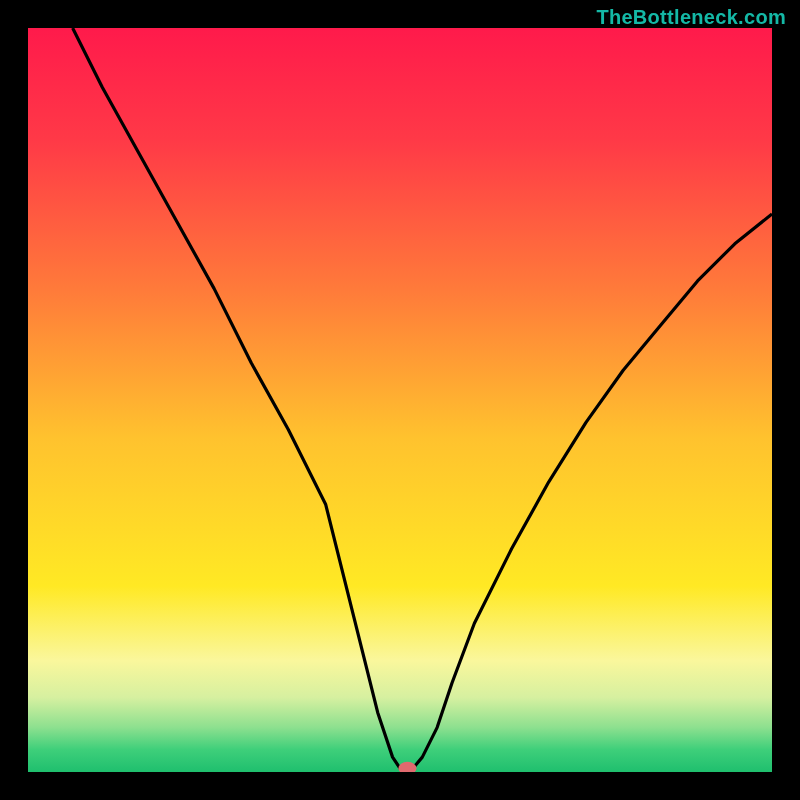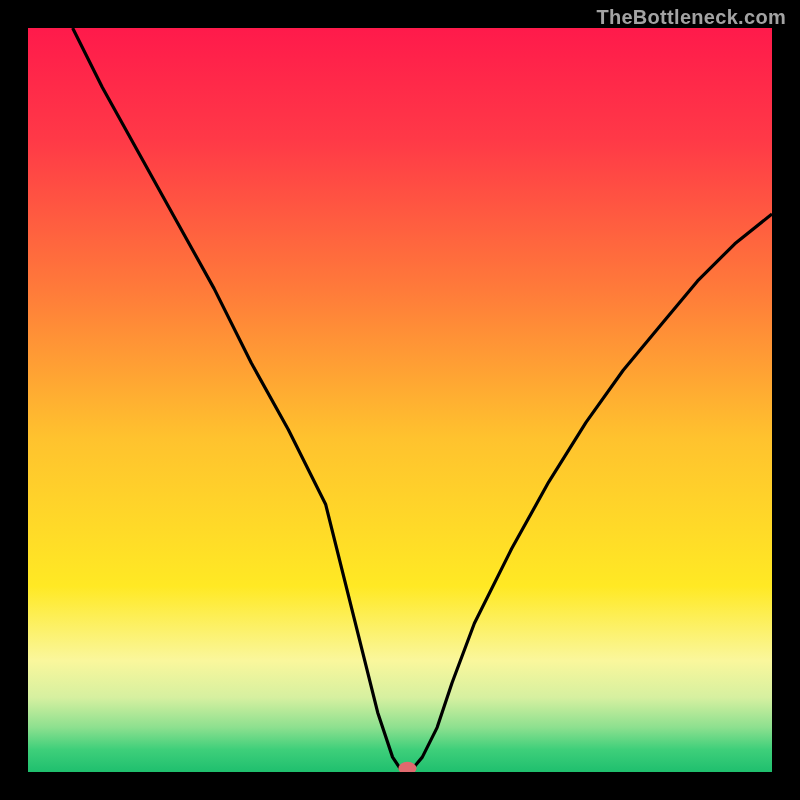--- a/index.html
+++ b/index.html
@@ -14,21 +14,21 @@
   .frame {
     position: relative;
     width: 800px;
     height: 800px;
     background: #000;
   }
   .watermark {
     position: absolute;
     top: 6px;
     right: 14px;
-    color: #a3a3a3;
+    color: #14b8a6;
     font-size: 20px;
     font-weight: 600;
     letter-spacing: 0.3px;
     z-index: 10;
   }
   .plot-area {
     position: absolute;
     left: 28px;
     top: 28px;
     width: 744px;

